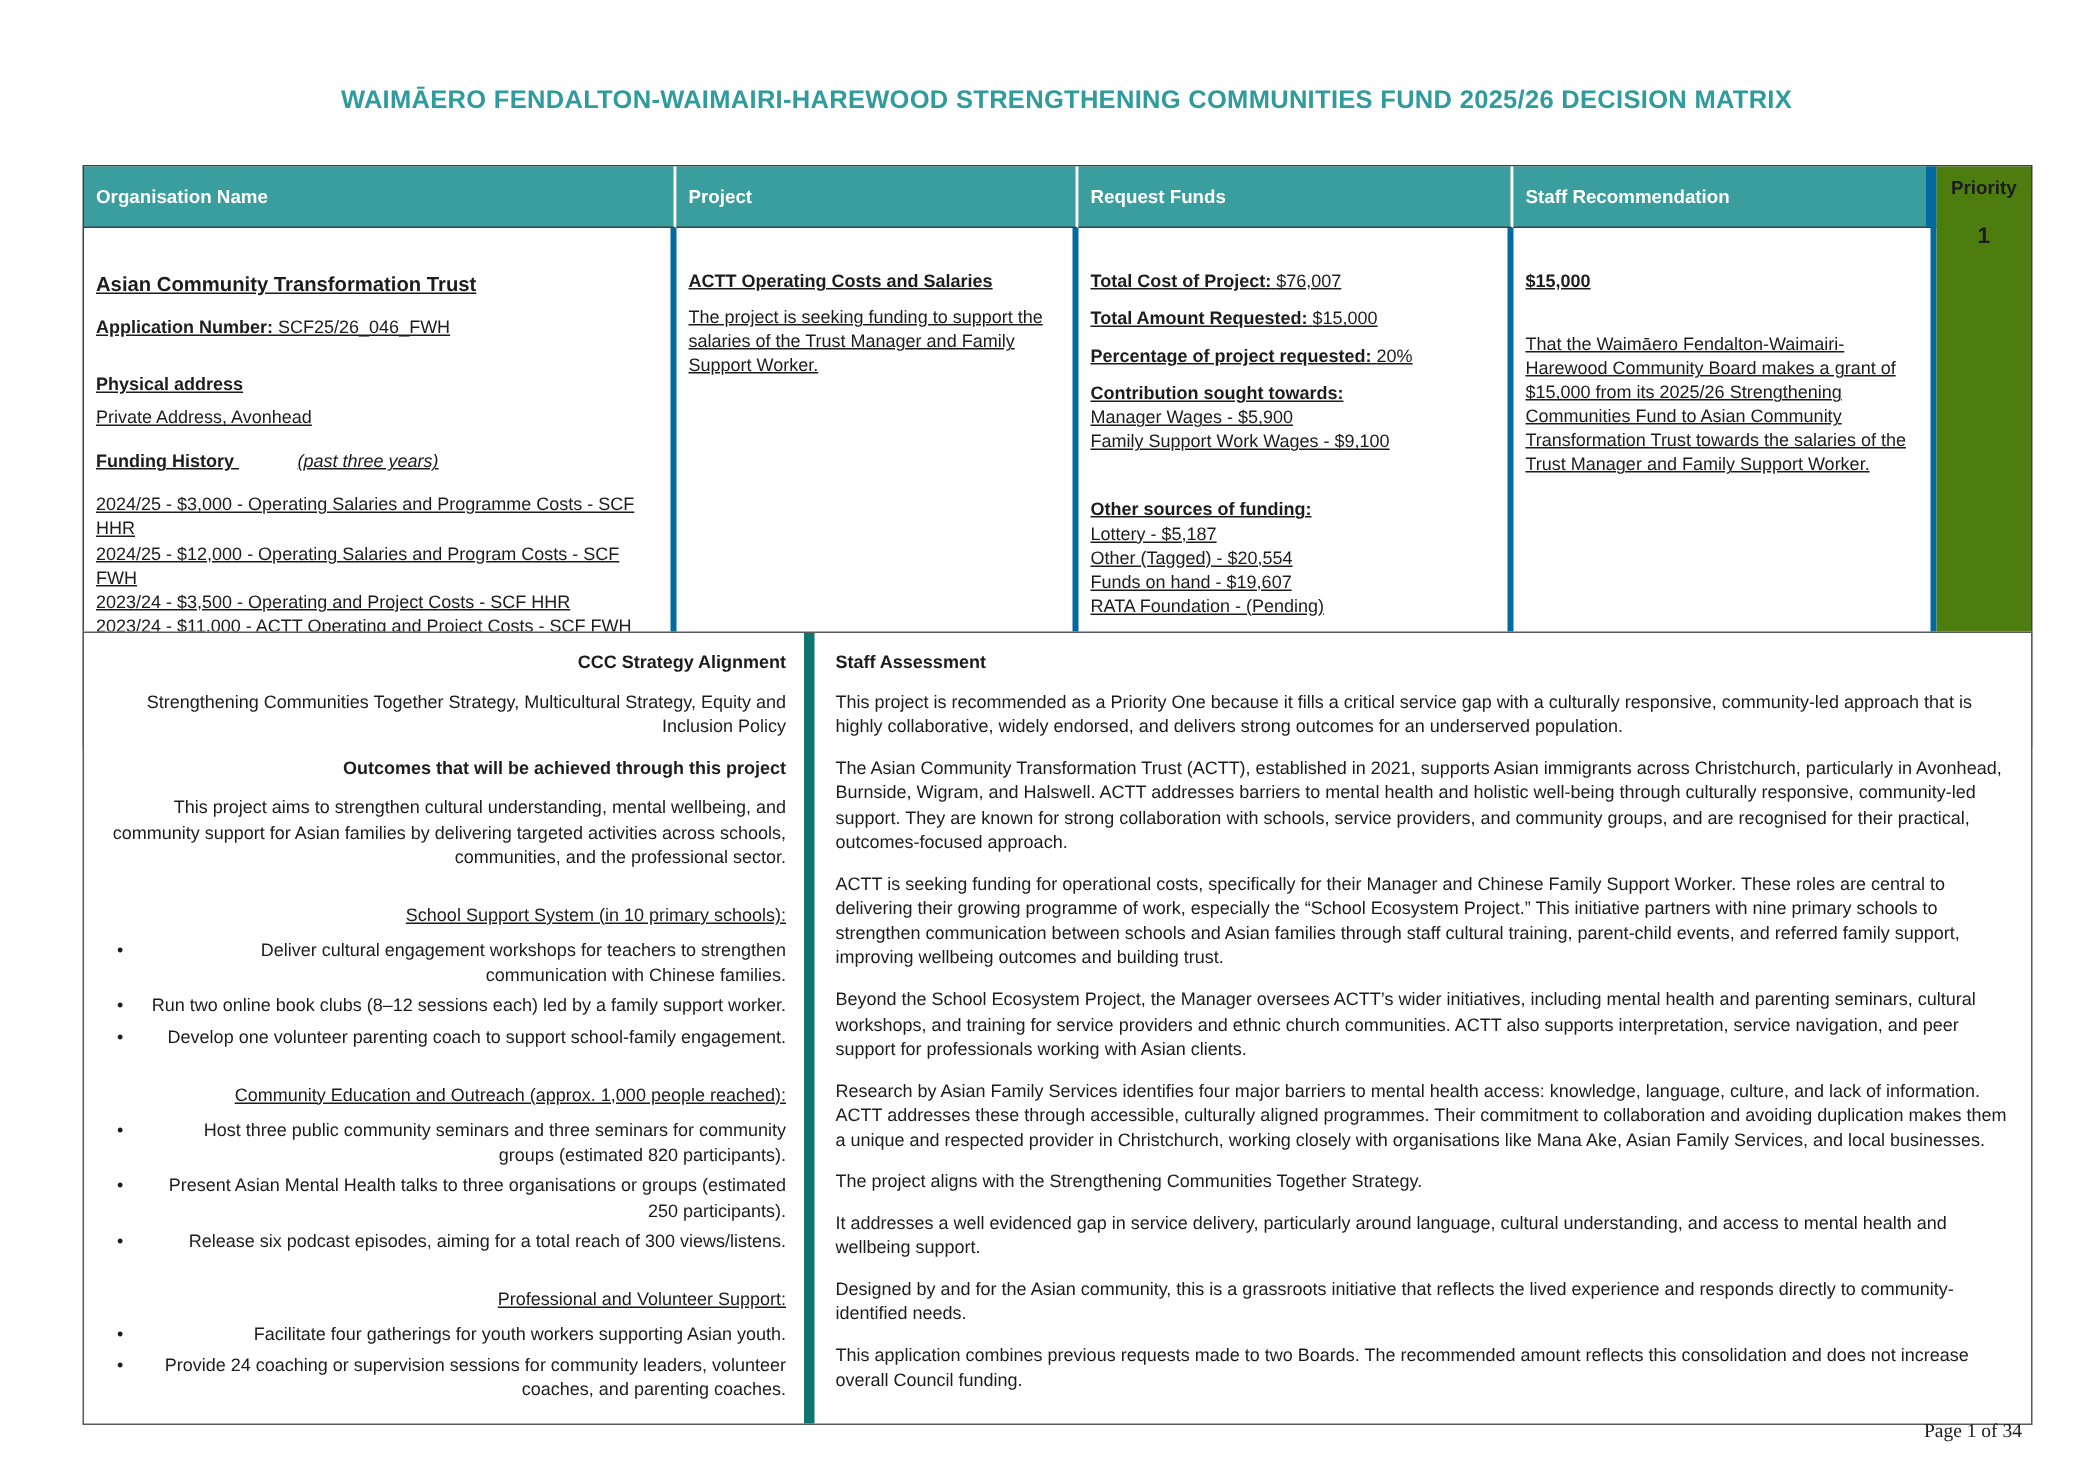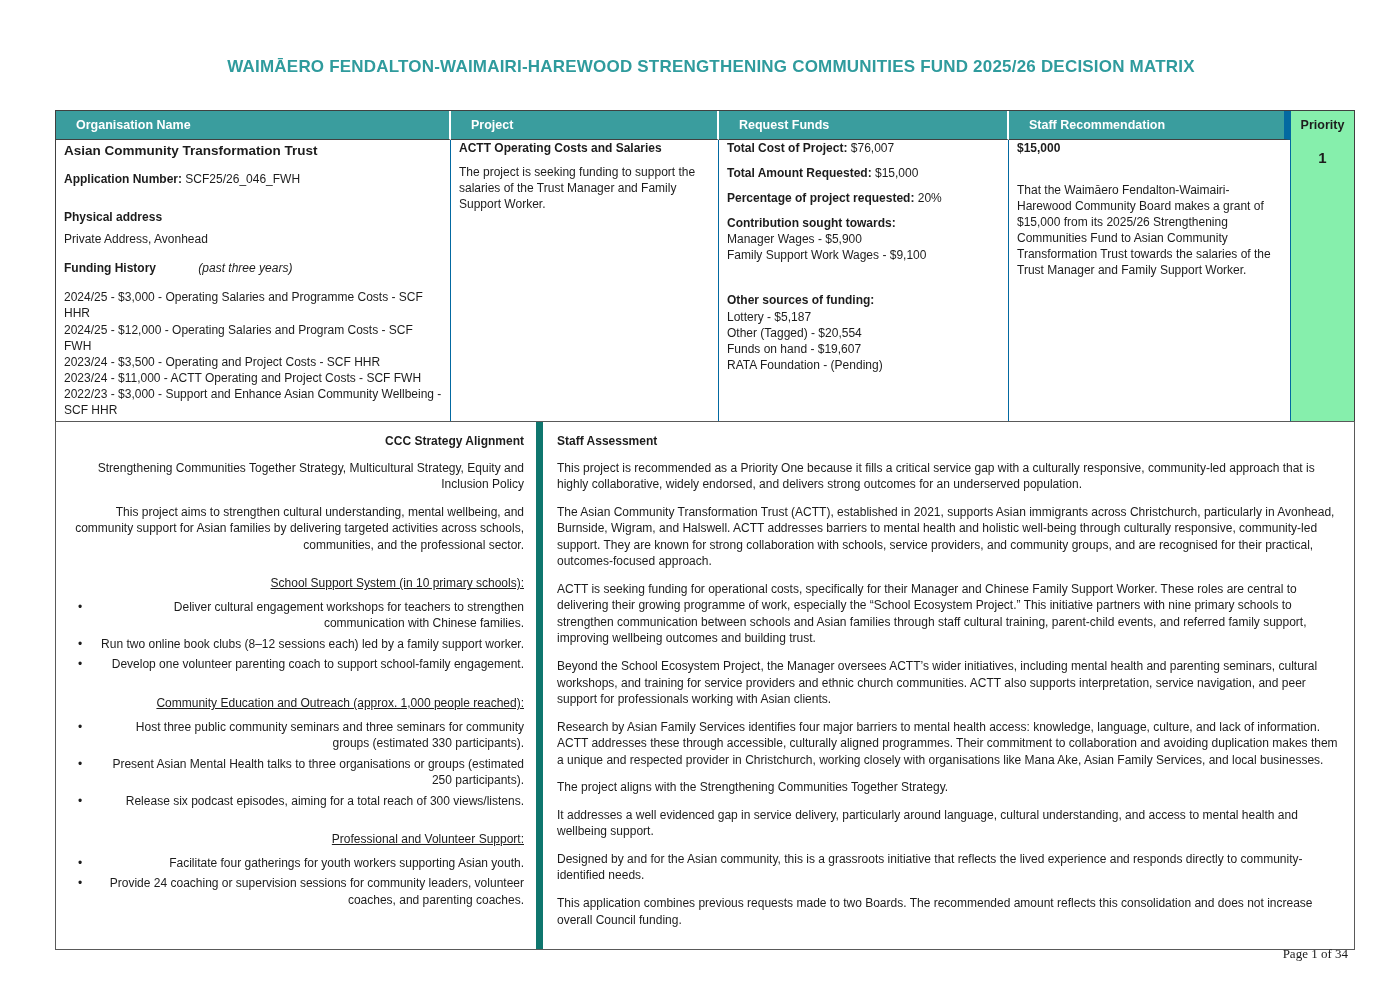--- a/index.html
+++ b/index.html
@@ -14,35 +14,35 @@
 
   
   .matrix {
     position:absolute; left:55px; top:110px; width:1300px;
     display:flex; border:1px solid #404040; box-sizing:border-box; background:#fff;
   }
   .matrix-main { width:1235px; display:flex; flex-direction:column; }
   .mhead { display:flex; }
   .hcell {
     background:#3a9d9e; color:#ffffff; font-weight:bold; font-size:12.5px;
-    display:flex; align-items:center; padding:0 20px; height:29px;
+    display:flex; align-items:center; padding:0 8px; height:41px;
     box-sizing:border-box; border-right:2px solid #ffffff; border-bottom:1px solid #404040;
   }
   .hcell.last { border-right:7px solid #0369a1; }
   .mbody { display:flex; min-height:261px; }
   .bcell {
-    box-sizing:border-box; border-right:1px solid #0369a1;
-    padding:0 8px 8px 8px; font-size:12px; line-height:1.34;
+    box-sizing:border-box; border-right:4px solid #0369a1;
+    padding:27px 8px 8px 8px; font-size:12px; line-height:1.34;text-decoration:underline;
   }
   .c1 { width:395px; }
   .c2 { width:268px; }
   .c3 { width:290px; }
   .c4 { width:282px; }
   .priority-col {
-    width:65px; background:#86efac; box-sizing:border-box;
+    width:65px; background:#4d7c0f; box-sizing:border-box;
     display:flex; flex-direction:column; align-items:center; padding-top:7px;
   }
   .priority-label { font-weight:bold; font-size:12.5px; }
   .priority-value { font-weight:bold; font-size:15px; margin-top:17px; }
 
   .org-name { font-size:13.5px; font-weight:bold; margin:2px 0 11px 0; }
   .b { font-weight:bold; }
   .i { font-style:italic;margin-left:39px; }
   .mline { margin:0 0 6px 0; }
   .gap-top-lg { margin-top:22px; }
@@ -157,32 +157,33 @@
       <div class="priority-label">Priority</div>
       <div class="priority-value">1</div>
     </div>
   </div>
 
   <div class="details">
 
     <div class="d-left">
       <div class="sec-head">CCC Strategy Alignment</div>
       <div class="para">Strengthening Communities Together Strategy, Multicultural Strategy, Equity and Inclusion Policy</div>
+      <div class="sec-head">Outcomes that will be achieved through this project</div>
       <div class="para">This project aims to strengthen cultural understanding, mental wellbeing, and community support for Asian families by delivering targeted activities across schools, communities, and the professional sector.</div>
 
       <div class="group-title">School Support System (in 10 primary schools):</div>
       <ul class="bullets">
         <li>Deliver cultural engagement workshops for teachers to strengthen communication with Chinese families.</li>
         <li>Run two online book clubs (8–12 sessions each) led by a family support worker.</li>
         <li>Develop one volunteer parenting coach to support school-family engagement.</li>
       </ul>
 
       <div class="group-title">Community Education and Outreach (approx. 1,000 people reached):</div>
       <ul class="bullets">
-        <li>Host three public community seminars and three seminars for community groups (estimated 330 participants).</li>
+        <li>Host three public community seminars and three seminars for community groups (estimated 820 participants).</li>
         <li>Present Asian Mental Health talks to three organisations or groups (estimated 250 participants).</li>
         <li>Release six podcast episodes, aiming for a total reach of 300 views/listens.</li>
       </ul>
 
       <div class="group-title">Professional and Volunteer Support:</div>
       <ul class="bullets">
         <li>Facilitate four gatherings for youth workers supporting Asian youth.</li>
         <li>Provide 24 coaching or supervision sessions for community leaders, volunteer coaches, and parenting coaches.</li>
       </ul>
     </div>

